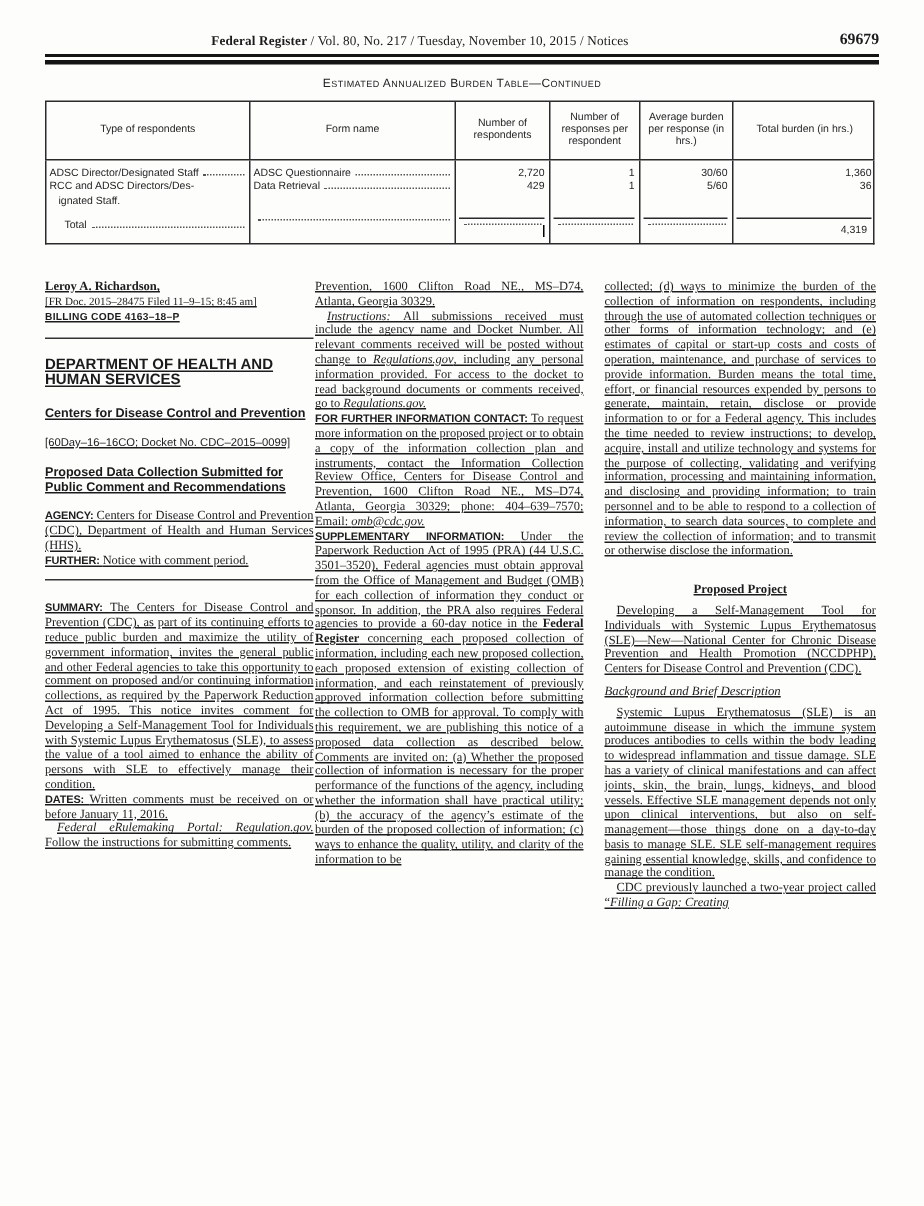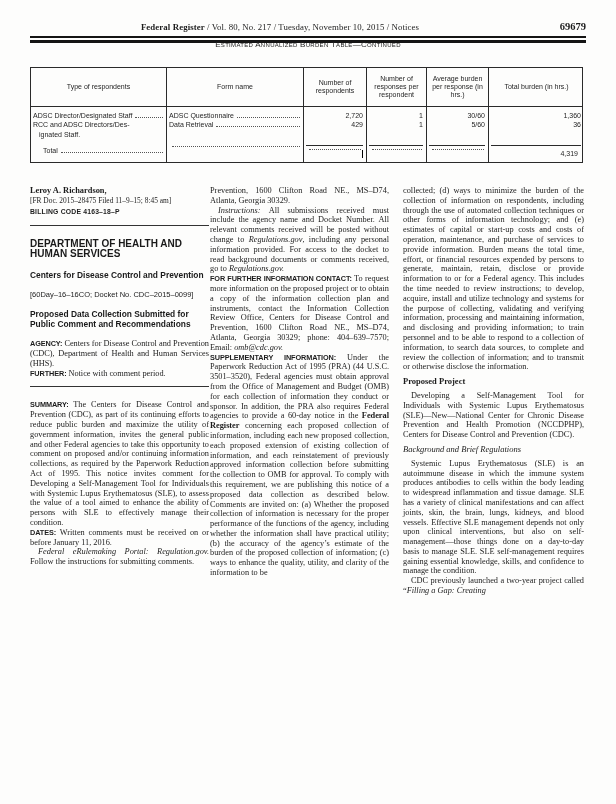--- a/index.html
+++ b/index.html
@@ -9,21 +9,21 @@
   
   .runhead{position:absolute;top:22px;left:30px;width:556px;height:12px;}
   .runhead .center{position:absolute;left:0;right:56px;text-align:center;font-size:8.8px;letter-spacing:.1px;}
   .runhead .journal{font-weight:bold;}
   .runhead .pagenum{position:absolute;right:0;top:-1px;font-weight:bold;font-size:10.5px;}
   .dblrule{position:absolute;left:30px;width:556px;}
   .dblrule .r1{height:2px;background:#141414;}
   .dblrule .r2{height:3px;background:#141414;margin-top:1.5px;}
 
   
-  .tbl-title{position:absolute;top:40px;left:30px;width:556px;text-align:center;
+  .tbl-title{position:absolute;top:51px;left:30px;width:556px;text-align:center;
      font-family:"Liberation Sans",sans-serif;font-size:8px;font-variant:small-caps;letter-spacing:.3px;color:#222;}
   .btable{position:absolute;top:67px;left:30px;width:553px;font-family:"Liberation Sans",sans-serif;
      font-size:7px;color:#252525;}
   .thead{display:grid;grid-template-columns:136px 137px 63px 60px 62px 95px;
      border-top:1.5px solid #2a2a2a;border-bottom:1px solid #2a2a2a;border-left:1px solid #2a2a2a;border-right:1px solid #2a2a2a;box-sizing:border-box;}
   .th{display:flex;align-items:center;justify-content:center;text-align:center;
      padding:3px 2px;line-height:8.2px;border-right:1px solid #2a2a2a;min-height:38px;box-sizing:border-box;}
   .th:last-child{border-right:none;}
   .tbody{display:grid;grid-template-columns:136px 137px 63px 60px 62px 95px;
      border-bottom:1.5px solid #2a2a2a;border-left:1px solid #2a2a2a;border-right:1px solid #2a2a2a;box-sizing:border-box;height:56px;}
@@ -35,36 +35,36 @@
   .lead-line{display:flex;align-items:baseline;}
   .leader{flex:1;border-bottom:1px dotted #555;margin:0 1px 2px 3px;min-width:6px;}
   .hang{padding-left:6px;text-indent:-6px;padding-right:14px;hyphens:manual;}
   .total-line{display:flex;align-items:baseline;height:13px;margin-bottom:3px;}
   .total-line.rule{border-top:1px solid #2a2a2a;padding-top:3px;height:10px;}
   .tot-label{padding-left:10px;}
   .cursor{width:1.5px;height:8px;background:#000;align-self:center;}
   .totval{text-align:right;padding-right:3px;}
 
   
-  .tcolumn{position:absolute;top:186px;width:179px;font-size:8.3px;line-height:9.8px;text-align:justify;}
+  .tcolumn{position:absolute;top:186px;width:179px;font-size:8.3px;line-height:9.8px;text-align:justify;text-decoration:underline;}
   .col-1{left:30px;}
   .col-2{left:210px;}
   .col-3{left:403px;width:181px;}
   .b-sig{font-weight:bold;font-size:8.4px;}
   .b-role{font-style:italic;font-size:8px;line-height:9.4px;margin-bottom:1px;}
   .b-frdoc{font-size:7.4px;line-height:9px;}
   .b-billing{font-family:"Liberation Sans",sans-serif;font-weight:bold;font-size:6.8px;letter-spacing:.2px;margin-top:2px;}
   .b-rule{border-top:1px solid #333;margin:8px 0 13px 0;height:0;}
   .b-hdept{font-family:"Liberation Sans",sans-serif;font-weight:bold;font-size:10px;line-height:10.6px;text-align:left;margin:0 0 10px 0;color:#1a1a1a;}
   .b-hsub{font-family:"Liberation Sans",sans-serif;font-weight:bold;font-size:8.4px;line-height:10px;text-align:left;margin:0 0 10px 0;color:#1a1a1a;}
   .b-docket{font-family:"Liberation Sans",sans-serif;font-size:7.5px;line-height:9.4px;text-align:left;margin:0 0 10px 0;}
   .b-p{margin:0;}
   .b-pf{margin:0;text-indent:8px;}
   .b-note{font-size:7.2px;line-height:8.6px;text-indent:8px;margin:4px 0;}
-  .b-hb{font-weight:bold;font-size:8.5px;margin:5px 0 4px 0;text-align:left;}
+  .b-hb{font-weight:bold;font-size:8.5px;margin:16px 0 4px 0;text-align:center;}
   .b-hi{font-style:italic;font-size:8.5px;margin:5px 0 4px 0;text-align:left;}
   .s-n{}
   .s-b{font-weight:bold;}
   .s-i{font-style:italic;}
   .s-lbl{font-family:"Liberation Sans",sans-serif;font-weight:bold;font-size:7.3px;letter-spacing:-.1px;}
 </style>
 </head>
 <body>
 
 <div class="page">
@@ -175,18 +175,18 @@
   <div class="tcolumn col-2">
       <div class="b-p"><span class="s-n">Prevention, 1600 Clifton Road NE., MS–D74, Atlanta, Georgia 30329.</span></div>
       <div class="b-pf"><span class="s-i">Instructions: </span><span class="s-n">All submissions received must include the agency name and Docket Number. All relevant comments received will be posted without change to </span><span class="s-i">Regulations.gov</span><span class="s-n">, including any personal information provided. For access to the docket to read background documents or comments received, go to </span><span class="s-i">Regulations.gov.</span></div>
       <div class="b-p"><span class="s-lbl">FOR FURTHER INFORMATION CONTACT: </span><span class="s-n">To request more information on the proposed project or to obtain a copy of the information collection plan and instruments, contact the Information Collection Review Office, Centers for Disease Control and Prevention, 1600 Clifton Road NE., MS–D74, Atlanta, Georgia 30329; phone: 404–639–7570; Email: </span><span class="s-i">omb@cdc.gov.</span></div>
       <div class="b-p"><span class="s-lbl">SUPPLEMENTARY INFORMATION: </span><span class="s-n">Under the Paperwork Reduction Act of 1995 (PRA) (44 U.S.C. 3501–3520), Federal agencies must obtain approval from the Office of Management and Budget (OMB) for each collection of information they conduct or sponsor. In addition, the PRA also requires Federal agencies to provide a 60-day notice in the </span><span class="s-b">Federal Register</span><span class="s-n"> concerning each proposed collection of information, including each new proposed collection, each proposed extension of existing collection of information, and each reinstatement of previously approved information collection before submitting the collection to OMB for approval. To comply with this requirement, we are publishing this notice of a proposed data collection as described below. Comments are invited on: (a) Whether the proposed collection of information is necessary for the proper performance of the functions of the agency, including whether the information shall have practical utility; (b) the accuracy of the agency’s estimate of the burden of the proposed collection of information; (c) ways to enhance the quality, utility, and clarity of the information to be</span></div>
     </div>
   <div class="tcolumn col-3">
       <div class="b-p"><span class="s-n">collected; (d) ways to minimize the burden of the collection of information on respondents, including through the use of automated collection techniques or other forms of information technology; and (e) estimates of capital or start-up costs and costs of operation, maintenance, and purchase of services to provide information. Burden means the total time, effort, or financial resources expended by persons to generate, maintain, retain, disclose or provide information to or for a Federal agency. This includes the time needed to review instructions; to develop, acquire, install and utilize technology and systems for the purpose of collecting, validating and verifying information, processing and maintaining information, and disclosing and providing information; to train personnel and to be able to respond to a collection of information, to search data sources, to complete and review the collection of information; and to transmit or otherwise disclose the information.</span></div>
       <div class="b-hb"><span class="s-n">Proposed Project</span></div>
       <div class="b-pf"><span class="s-n">Developing a Self-Management Tool for Individuals with Systemic Lupus Erythematosus (SLE)—New—National Center for Chronic Disease Prevention and Health Promotion (NCCDPHP), Centers for Disease Control and Prevention (CDC).</span></div>
-      <div class="b-hi"><span class="s-n">Background and Brief Regulations</span></div>
+      <div class="b-hi"><span class="s-n">Background and Brief Description</span></div>
       <div class="b-pf"><span class="s-n">Systemic Lupus Erythematosus (SLE) is an autoimmune disease in which the immune system produces antibodies to cells within the body leading to widespread inflammation and tissue damage. SLE has a variety of clinical manifestations and can affect joints, skin, the brain, lungs, kidneys, and blood vessels. Effective SLE management depends not only upon clinical interventions, but also on self-management—those things done on a day-to-day basis to manage SLE. SLE self-management requires gaining essential knowledge, skills, and confidence to manage the condition.</span></div>
       <div class="b-pf"><span class="s-n">CDC previously launched a two-year project called “</span><span class="s-i">Filling a Gap: Creating</span></div>
     </div>
 
 </div>
 
 </body></html>

